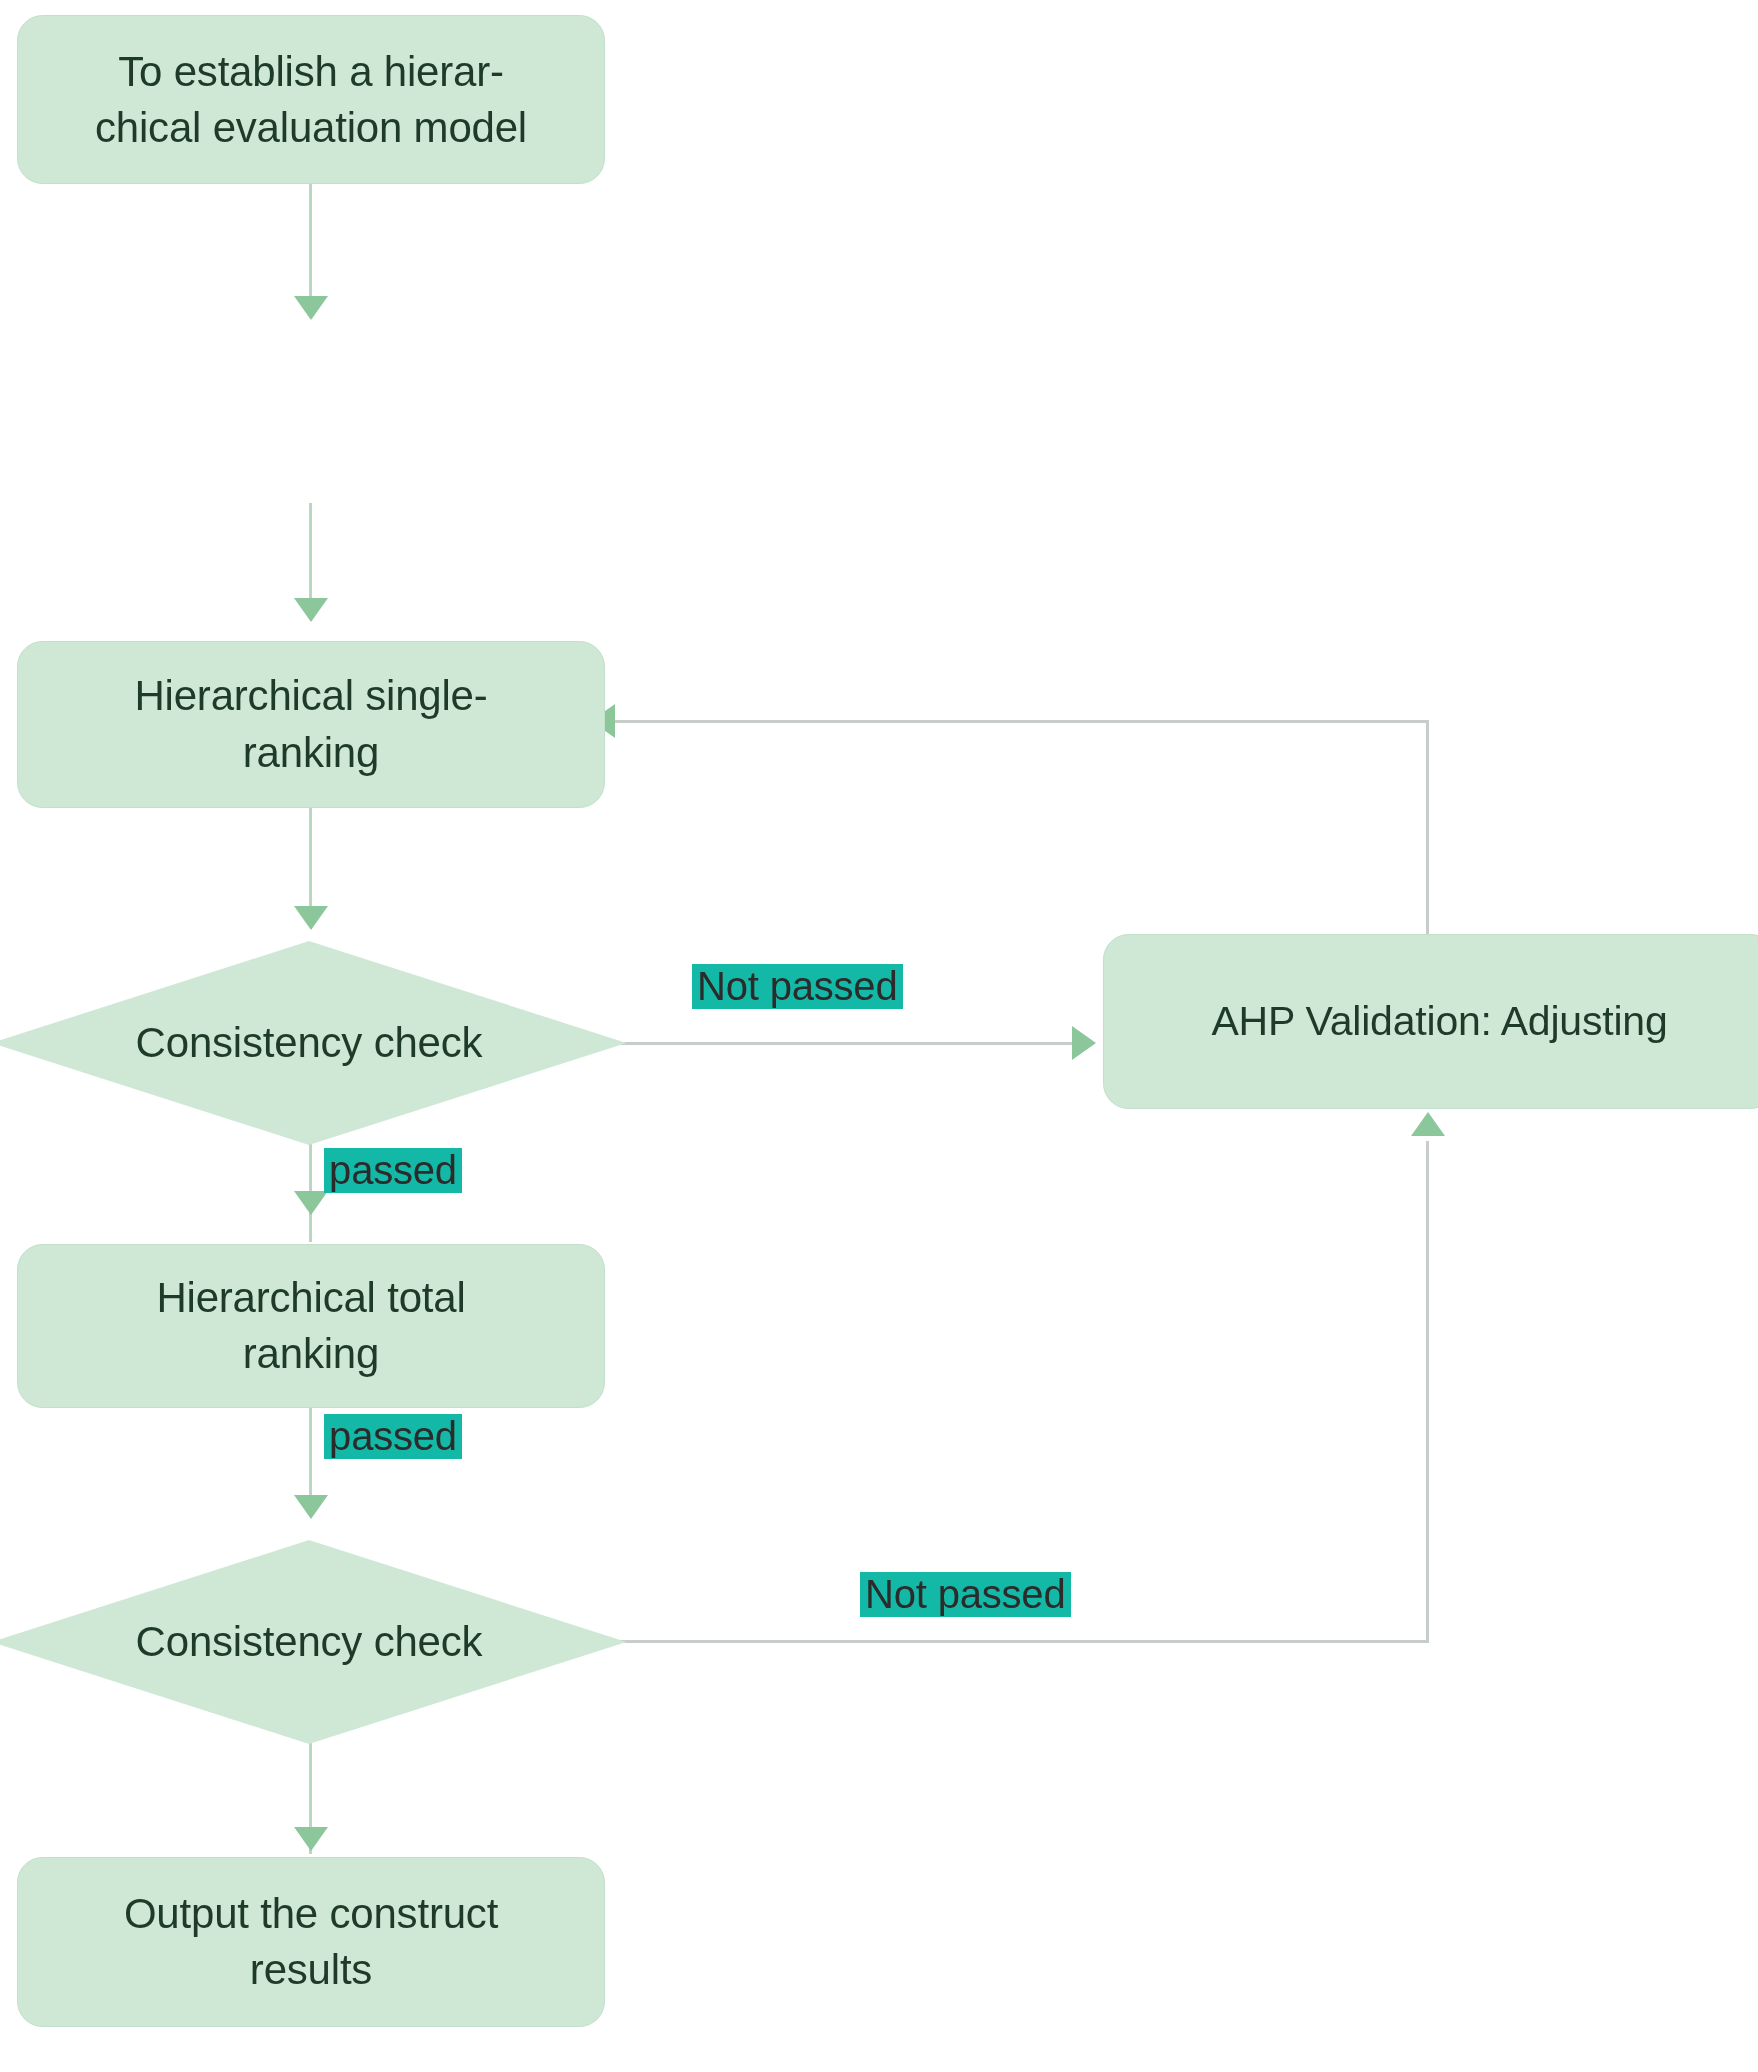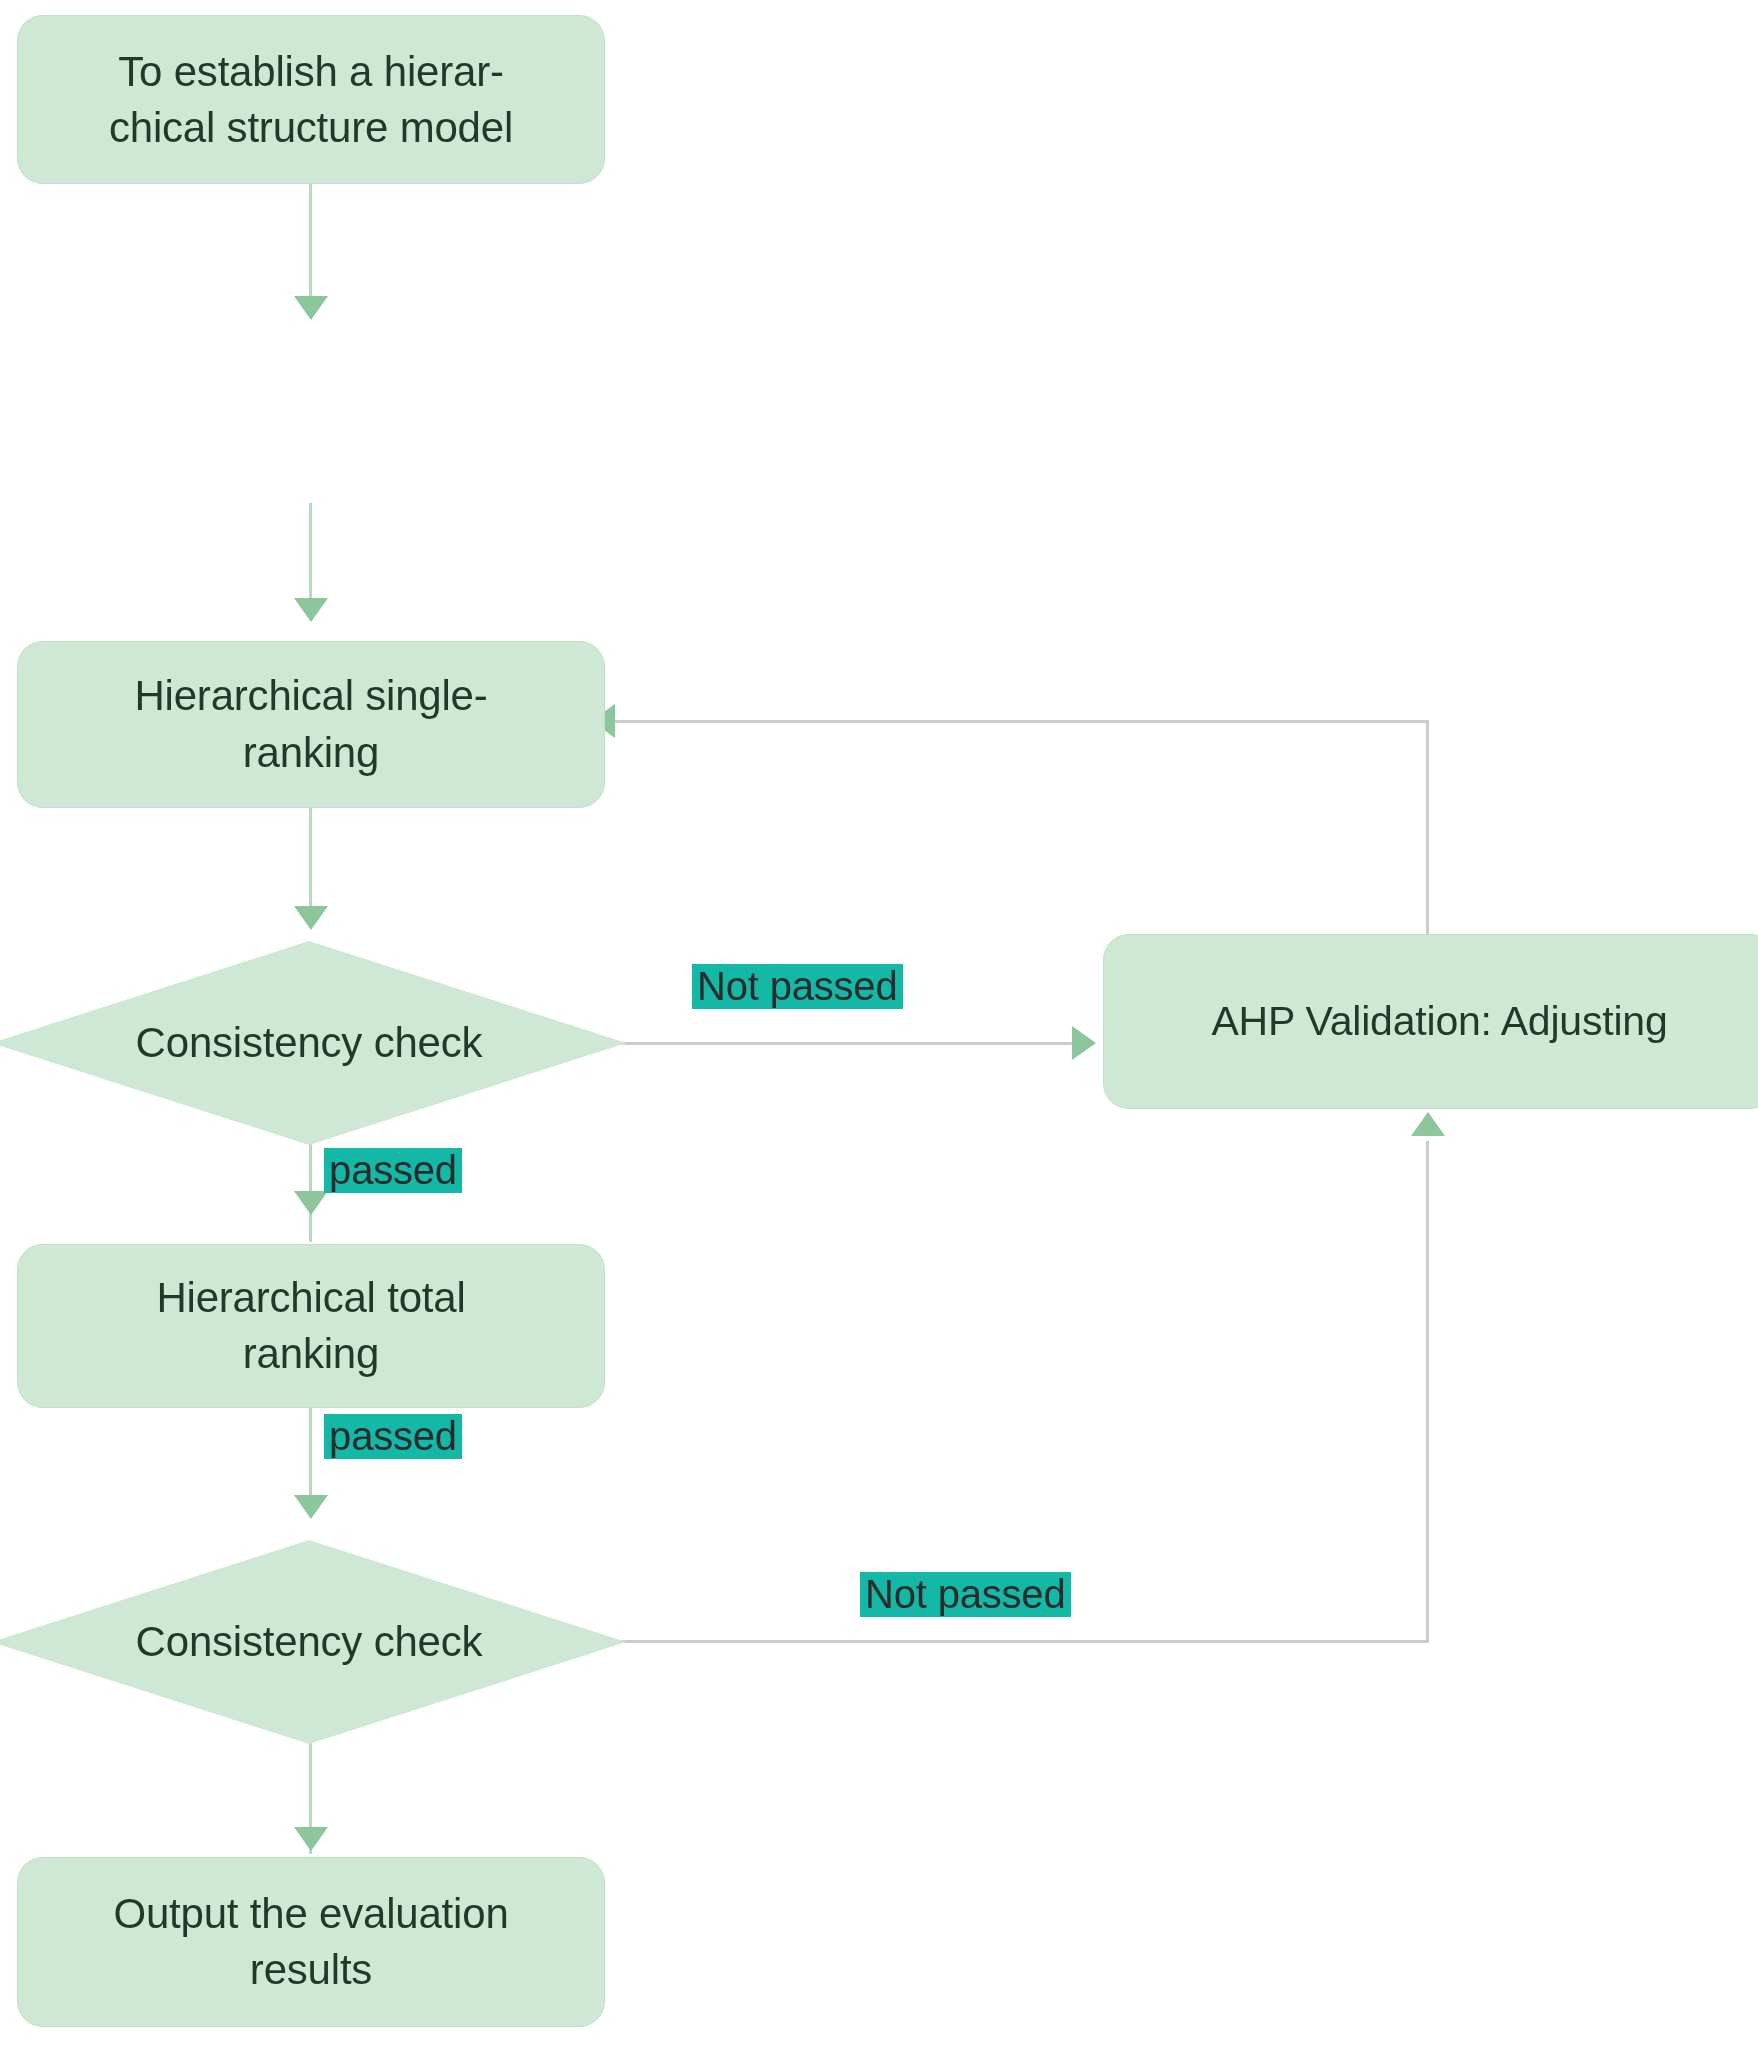--- a/index.html
+++ b/index.html
@@ -106,21 +106,21 @@
   }
 </style>
 </head>
 <body>
 
 <div id="canvas">
 
   <div class="node" style="left:17px; top:15.3px; width:588px; height:169px;">
     <div>
       <span>To establish a hierar-</span><br>
-      <span>chical structure model</span>
+      <span>chical evaluation model</span>
     </div>
   </div>
 
   <div class="vline green" style="left:309px; top:184px; height:132px;"></div>
   <div class="arrow-down" style="left:294px; top:296px;"></div>
 
 
   <div class="vline green" style="left:309px; top:503px; height:115px;"></div>
   <div class="arrow-down" style="left:294px; top:598px;"></div>
 
@@ -176,19 +176,19 @@
   <div class="hline" style="left:612px; top:1640px; width:817px;"></div>
   <div class="vline" style="left:1426px; top:1141px; height:501px;"></div>
   <div class="arrow-up" style="left:1411px; top:1112px;"></div>
   <div class="edge-label" style="left:860px; top:1572px;">Not passed</div>
 
   <div class="vline green" style="left:309px; top:1743px; height:111px;"></div>
   <div class="arrow-down" style="left:294px; top:1827px;"></div>
 
   <div class="node" style="left:17px; top:1857px; width:588px; height:170px;">
     <div>
-      <span>Output the evaluation</span><br>
+      <span>Output the construct</span><br>
       <span>results</span>
     </div>
   </div>
 
 </div>
 
 
 </body></html>

